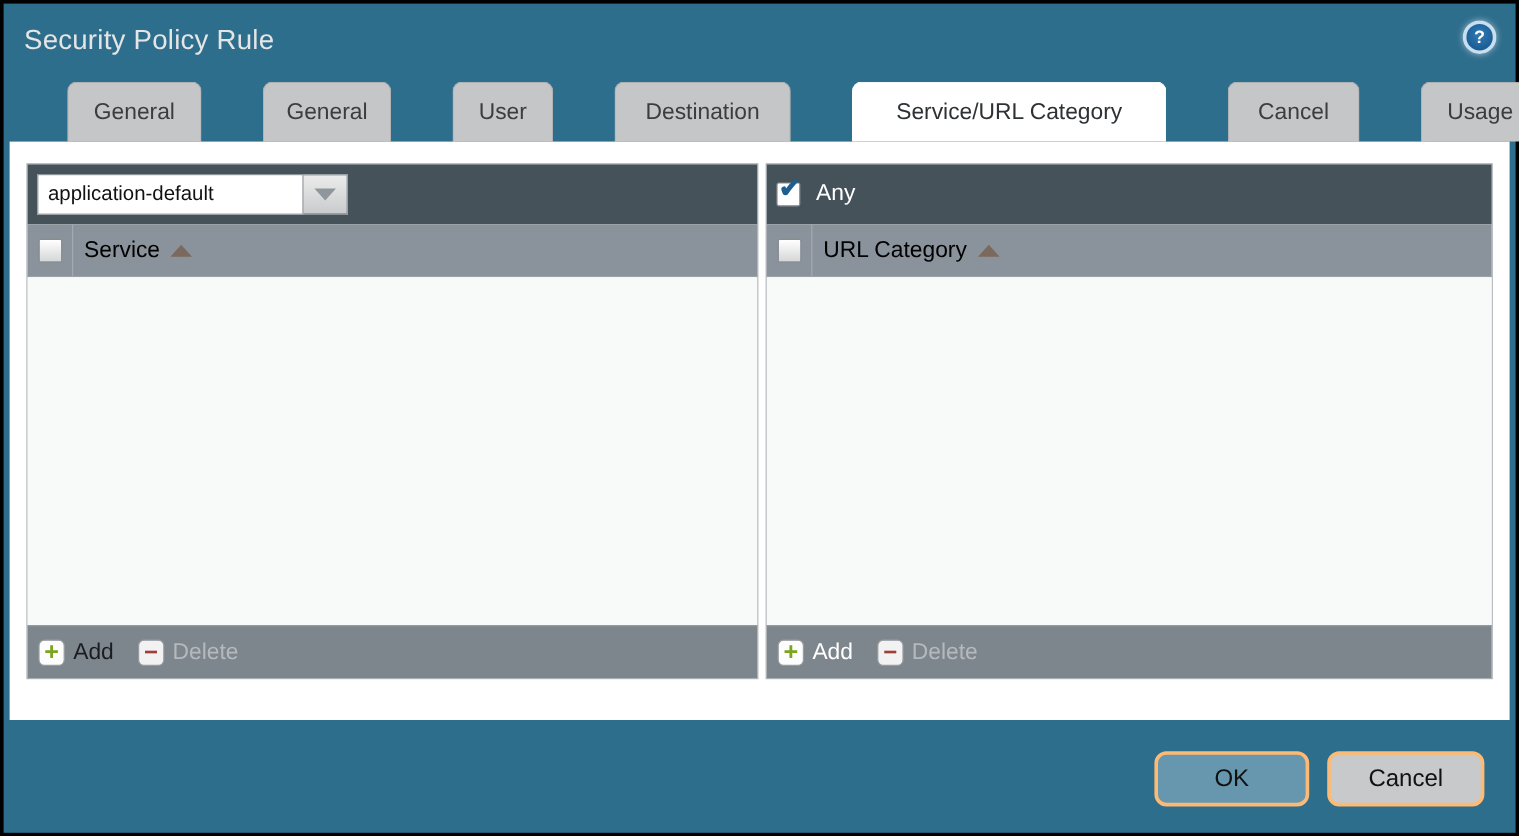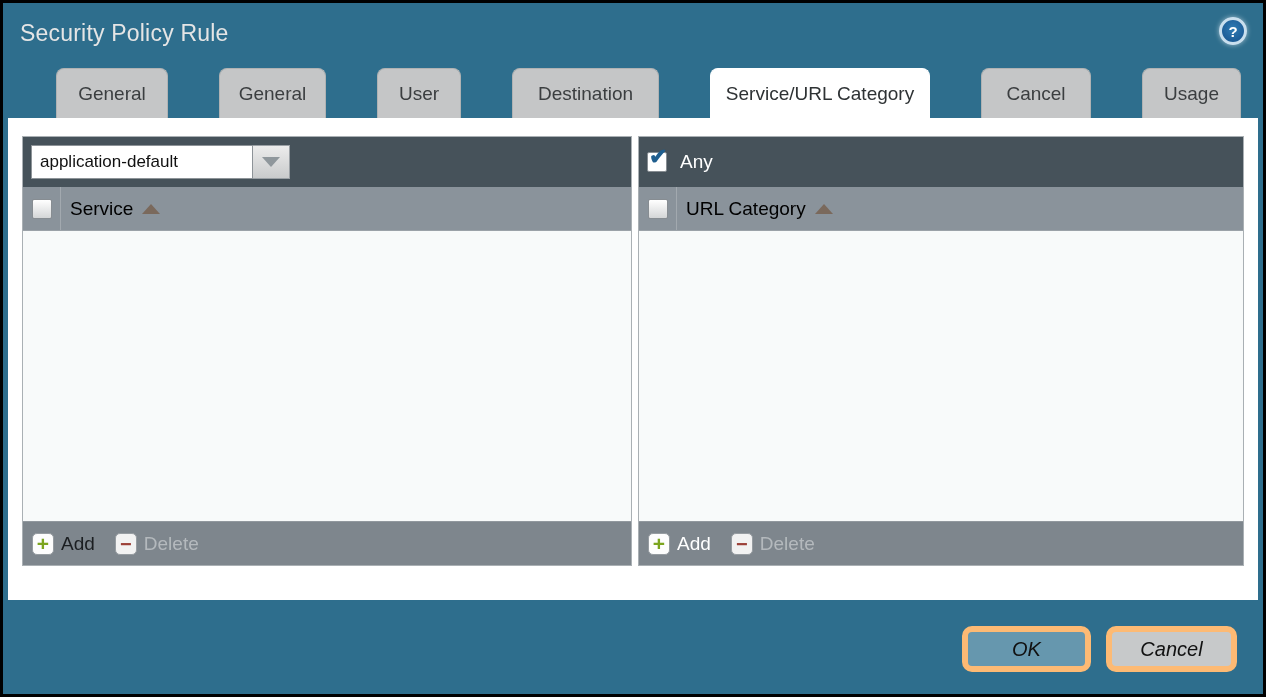--- a/index.html
+++ b/index.html
@@ -36,21 +36,21 @@
   .tab {
     height:50px; border-radius:8px 8px 0 0;
     background:var(--tabgray,#C5C6C7);
     color:#3B3E40; font-size:19px;
     display:flex; align-items:center; justify-content:center;
     cursor:pointer; border:1px solid #b0b2b3; border-bottom:none;margin-left:46px;
   }
   .tab.active { background:#fff; color:#2e3234; border-color:#fff; }
   .tab-general{width:112px} .tab-source{width:107px} .tab-user{width:84px}
   .tab-destination{width:147px} .tab-application{width:147px}
-  .tab-service{width:220px} .tab-actions{width:110px} .tab-usage{width:99px}
+  .tab-service{width:262px} .tab-actions{width:110px} .tab-usage{width:99px}
 
   
   .content {
     position:absolute; left:5px; right:5px; top:115px; height:482px;
     background:#fff;
   }
 
   .panel {
     position:absolute; top:18px; height:430px;
     display:flex; flex-direction:column;
@@ -126,25 +126,24 @@
   .mini-icon.minus { color:var(--red,#9C4038);  font-size:20px; background:#f2f2f2; }
   .add-label-dark  { color:#1b1e21; font-size:19px; }
   .add-label-light { color:#ffffff; font-size:19px; }
   .del-label { color:#b4b9bd; font-size:19px; }
 
   
   .footer-buttons {
     position:absolute; right:26px; bottom:22px; display:flex; gap:15px;
   }
   .btn {
-    height:46px; border-radius:10px; border:6px solid #fdba74;
+    height:46px; border-radius:10px; border:3px solid #fdba74;
     font-size:20px; color:#111; cursor:pointer;
     display:flex; align-items:center; justify-content:center;
     font-family:"Liberation Sans", sans-serif;
-    font-style:italic;
   }
   .btn-ok     { width:129px; background:var(--ok,#6697AE); }
   .btn-cancel { width:131px; background:var(--cancel,#C7C9CA); }
 </style>
 </head>
 <body>
 
 <div class="dialog">
 
   <div class="title">Security Policy Rule</div>

